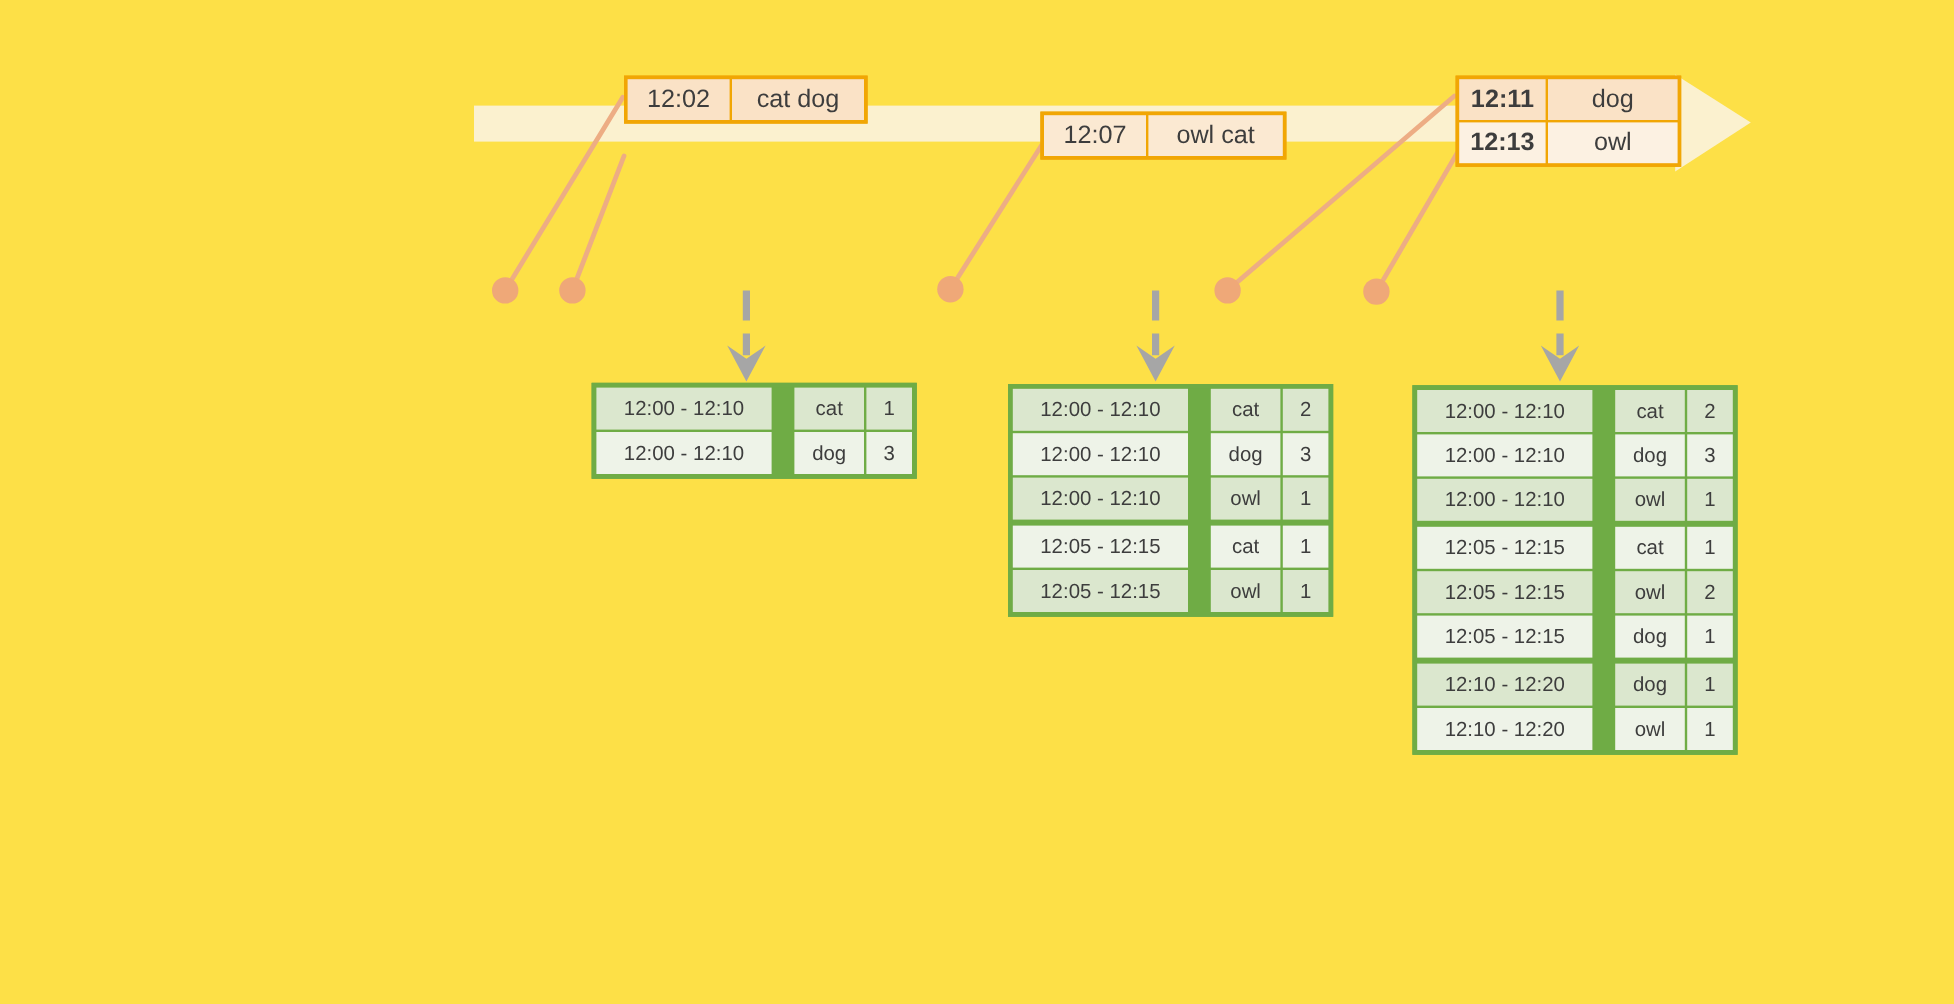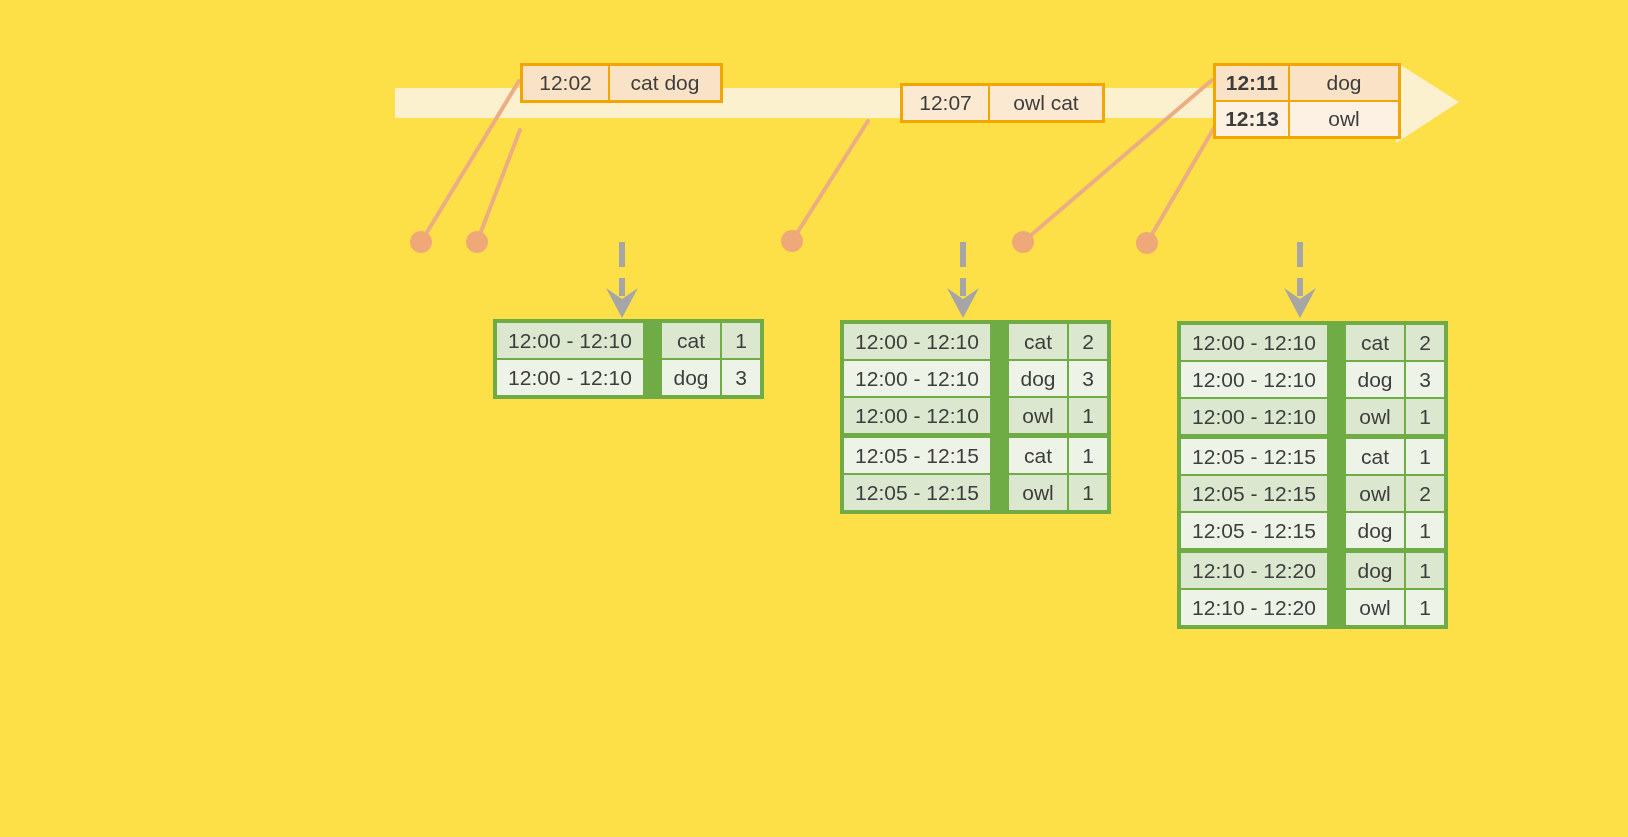--- a/index.html
+++ b/index.html
@@ -39,41 +39,41 @@
   }
   .o-tbl .row:nth-child(odd)  .cell { background: #FAE2C6; }
   .o-tbl .row:nth-child(even) .cell { background: #FCF1E2; }
   .o-tbl.t2 .row .cell { background: #FBE9D2; }
   .o-tbl .c0 { width: 85px; }
   .o-tbl .c1 { width: 110px; }
   .o-tbl.t2 .c1 { width: 112px; }
   .o-tbl.t3 .c0 { width: 72px; font-weight: bold; }
   .o-tbl.t3 .c1 { width: 108px; }
   #evt1 { left: 520px;  top: 63px; }
-  #evt2 { left: 867px;  top: 83px; margin-left: 33px; }
+  #evt2 { left: 867px;  top: 93px; }
   #evt3 { left: 1213px; top: 63px; }
 
   
   .g-tbl {
     position: absolute;
     background: #6FAC45;
     border: 4px solid #6FAC45;
     display: flex;
     flex-direction: column;
     gap: 2px;
     box-sizing: content-box;
   }
   .g-tbl .row { display: flex; gap: 2px; }
   .g-tbl .row.group-end { margin-bottom: 3px; }
   .g-tbl .cell {
     height: 35px;
     display: flex;
     align-items: center;
     justify-content: center;
-    font-size: 21px;
+    font-size: 17px;
     color: #3D3D3D;
     white-space: nowrap;
   }
   .g-tbl .row:nth-child(odd)  .cell { background: #DBE7CE; }
   .g-tbl .row:nth-child(even) .cell { background: #EEF3E8; }
   .g-tbl .c0 { width: 146px; }
   .g-tbl .c1 { width: 58px; margin-left: 17px; }
   .g-tbl .c2 { width: 38px; }
   #res1 { left: 493px;  top: 319px; }
   #res2 { left: 840px;  top: 320px; }

